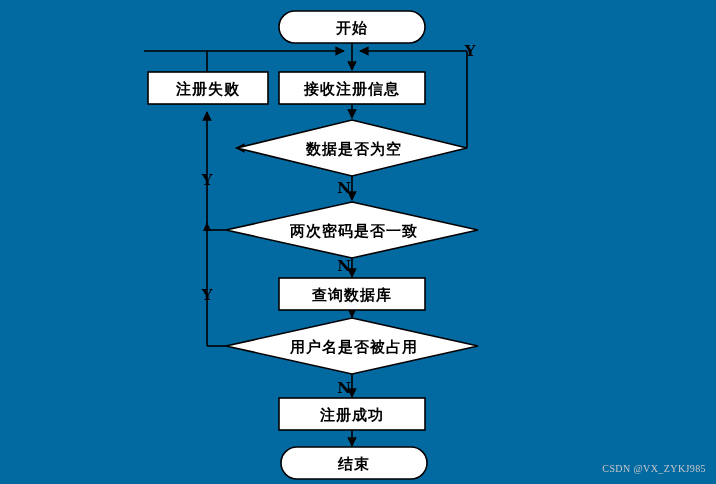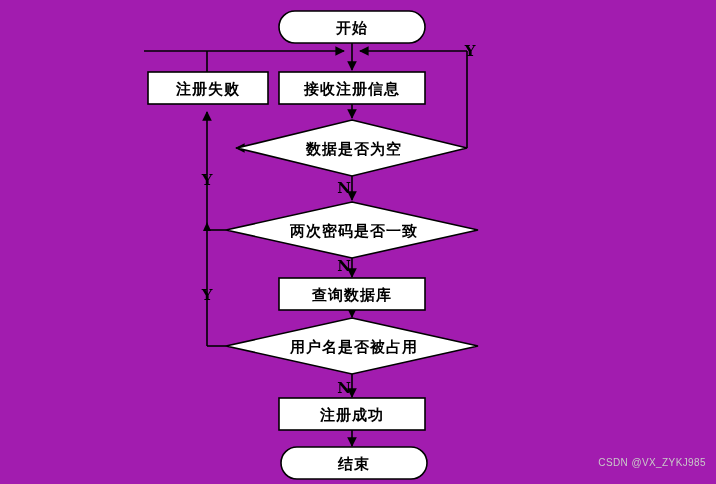--- a/index.html
+++ b/index.html
@@ -8,21 +8,21 @@
     padding: 0;
     background: #ffffff;
   }
   body {
     font-family: "DejaVu Sans", "Liberation Sans", sans-serif;
   }
   #canvas {
     position: relative;
     width: 716px;
     height: 484px;
-    background: #a21caf;
+    background: #0369a1;
     overflow: hidden;
   }
   svg#flow {
     position: absolute;
     left: 0;
     top: 0;
     width: 716px;
     height: 484px;
   }
   .shape {
@@ -48,22 +48,22 @@
     font-family: "DejaVu Serif", "Liberation Serif", serif;
     font-size: 15px;
     font-weight: 700;
     fill: #000000;
     text-anchor: middle;
     dominant-baseline: middle;
   }
   .watermark {
     position: absolute;
     right: 10px;
-    bottom: 16px;
-    font-family: Liberation Sans, sans-serif;
+    bottom: 10px;
+    font-family: Liberation Serif, serif;
     font-size: 10px;
     color: #c9c9c9;
     letter-spacing: 0.4px;
     white-space: nowrap;
     user-select: none;
   }
 </style>
 </head>
 <body>
 

